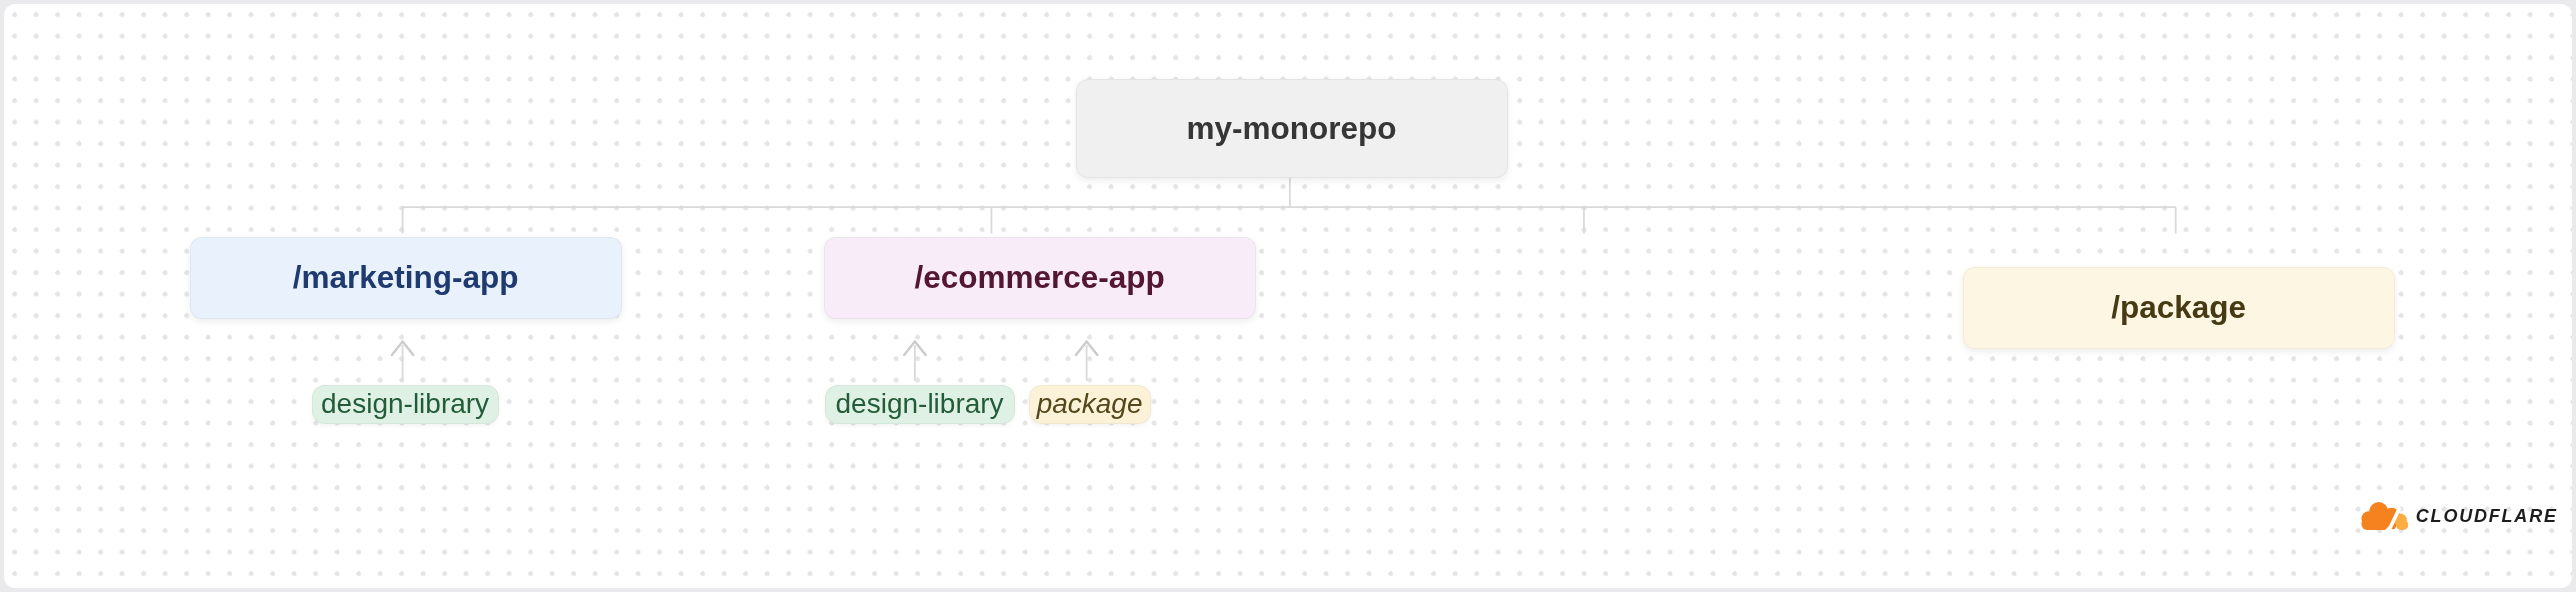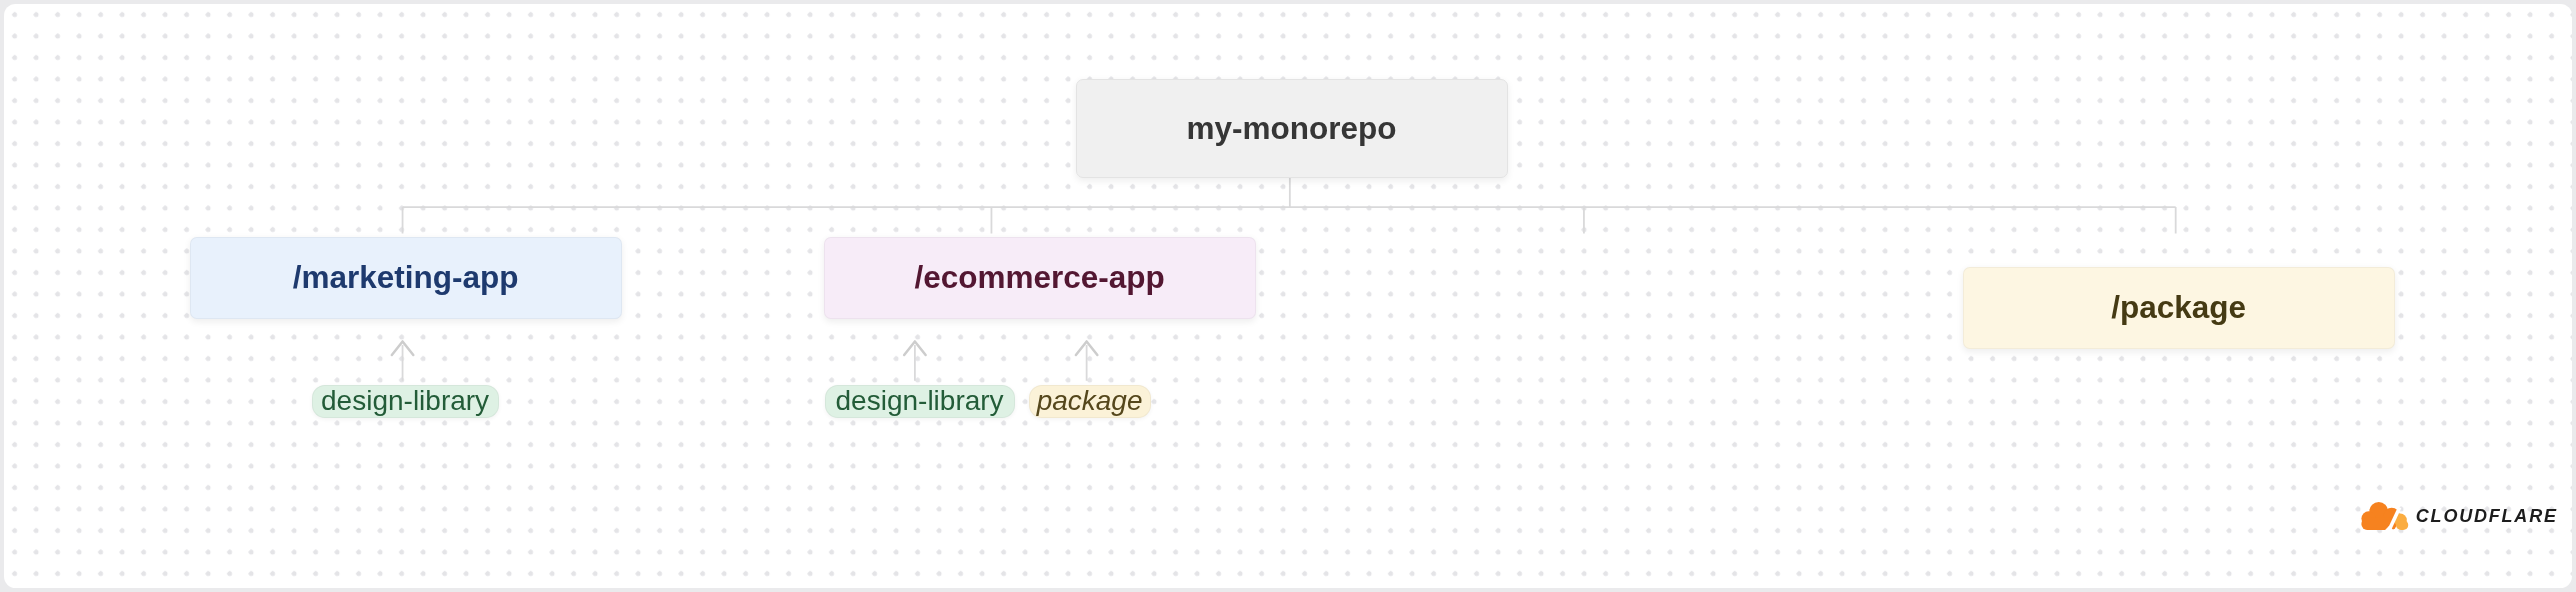--- a/index.html
+++ b/index.html
@@ -42,39 +42,39 @@
     stroke-linecap: round;
     stroke-linejoin: round;
   }
   .node {
     position: absolute;
     display: flex;
     align-items: center;
     justify-content: center;
     font-weight: bold;
     font-size: 31.5px;
-    border-radius: 7px;
+    border-radius: 12px;
     box-shadow: 0 2.1px 7.2px rgba(0,0,0,0.07);
   }
   .node-root {
     left: 1072px; top: 75px; width: 432px; height: 99px;
     background: var(--root-bg, #f0f0f0);
     border: 1.4px solid var(--root-border, #e3e3e3);
     color: var(--root-text, #333333);
     font-size: 31.5px;
   }
   .node-child { top: 233px; width: 432px; height: 82px; border: 0.7px solid rgba(0,0,0,0.04); }
   .node-marketing { left: 186px;  background: var(--blue-bg, #e8f1fc);  color: var(--blue-text, #1e3a6e); }
   .node-ecommerce { left: 820px; background: var(--pink-bg, #f7ecf8);  color: var(--pink-text, #531732); }
   .node-design    { left: 1367px; background: var(--green-bg, #e3f3e7); color: var(--green-text, #1d4a2c); }
   .node-package   { left: 1959px; background: var(--yellow-bg, #fdf6e2); color: var(--yellow-text, #453a13); margin-top: 30px; }
   .dep-tag {
     position: absolute;
     top: 381px;
-    height: 33px;
+    height: 39px;
     display: flex;
     align-items: center;
     justify-content: center;
     font-size: 28px;
     border-radius: 13px;
     border: 0.7px solid rgba(0,0,0,0.04);
     box-shadow: 0 1.4px 4.3px rgba(0,0,0,0.05);
   }
   .tag-green  { background: var(--tag-green-bg, #def1e4);  color: var(--tag-green-text, #235c38); }
   .tag-yellow { background: var(--tag-yellow-bg, #fbf2d8); color: var(--tag-yellow-text, #55471c); }

